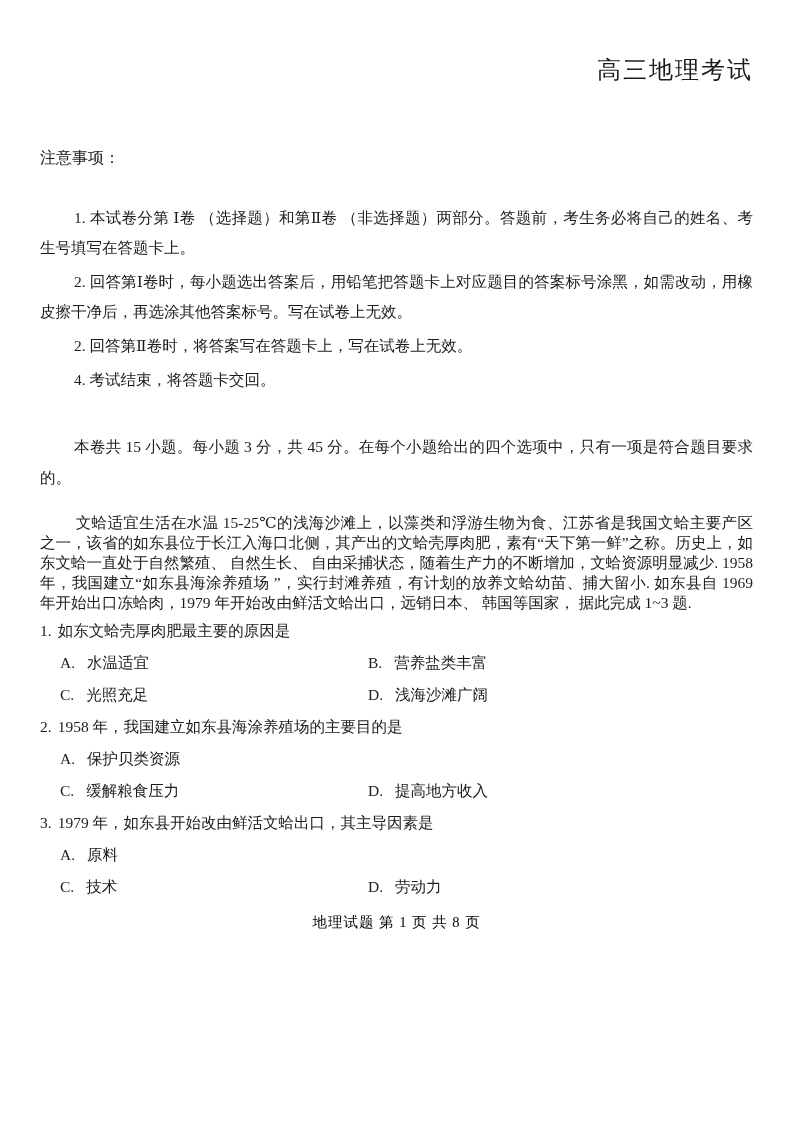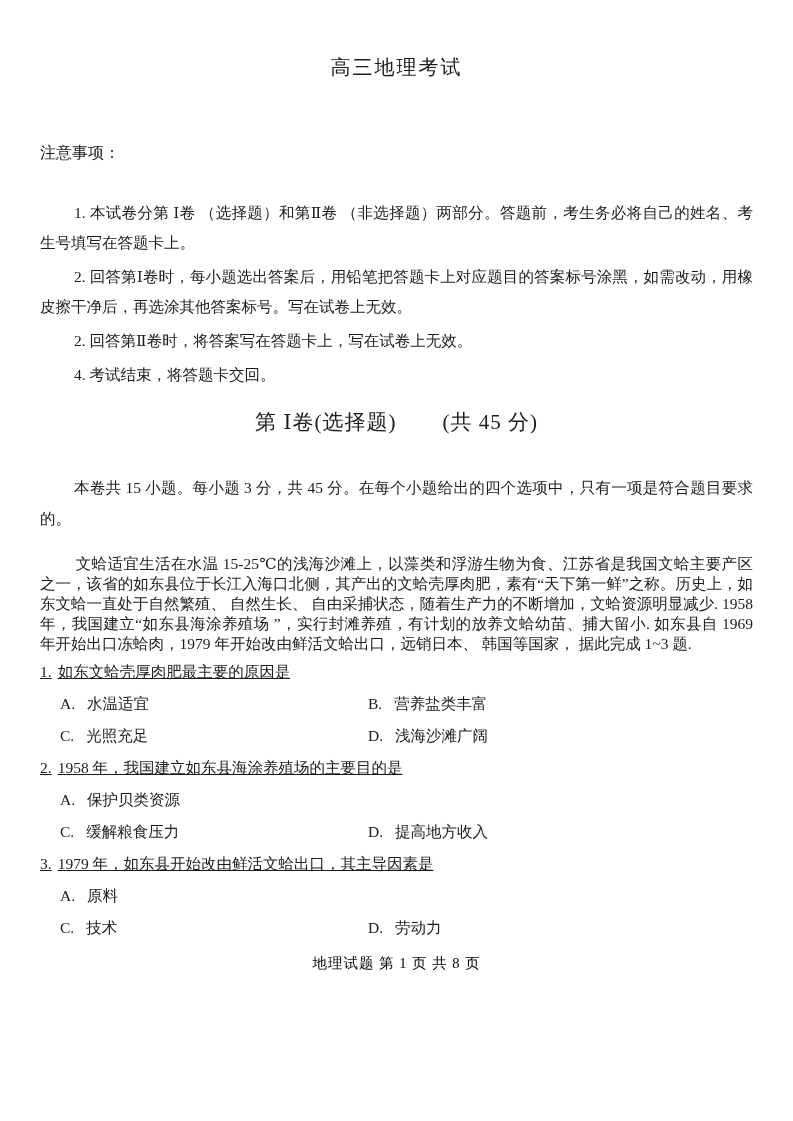--- a/index.html
+++ b/index.html
@@ -4,21 +4,21 @@
 <style>
   html,body{margin:0;padding:0;background:#ffffff;}
   .page{
     width:793px;height:1121px;box-sizing:border-box;
     margin:0 auto;padding:54px 40px 0 40px;
     background:#ffffff;color:#1b1b1b;
     font-family:"Liberation Serif","DejaVu Serif",serif;
     overflow:hidden;
   }
   .doc-title{
-    margin:0;text-align:center;font-size:20px;font-weight:400;
+    margin:0;text-align:right;font-size:24px;font-weight:400;
     letter-spacing:2px;
   }
   .notice-heading{
     margin:62px 0 34px 0;font-size:16px;
   }
   .notice-item{
     margin:0 0 4px 0;font-size:15.5px;line-height:30px;
     text-indent:2.2em;text-align:justify;
   }
   .part-header{
@@ -29,21 +29,21 @@
   .intro{
     margin:36px 0 0 0;font-size:15.5px;line-height:31px;
     text-indent:2.2em;text-align:justify;
   }
   .passage{
     margin:20px 0 0 0;font-size:15.5px;line-height:20px;
     text-indent:2.3em;text-align:justify;
   }
   .questions{margin-top:2px;}
   .question{margin:0;}
-  .stem{font-size:15.5px;line-height:32px;text-decoration:underline;}
+  .stem{font-size:15.5px;line-height:32px;}
   .qnum{margin-right:6px;}
   .opt-row{
     display:grid;grid-template-columns:308px auto;
     padding-left:20px;font-size:15.5px;line-height:32px;
   }
   .opt{white-space:nowrap;}
   .opt-label{margin-right:12px;}
   .page-footer{
     margin:10px 0 0 0;text-align:center;font-size:14.5px;color:#000000;
     letter-spacing:1px;
@@ -58,21 +58,20 @@
 
   <p class="notice-heading">注意事项：</p>
 
   <div>
     <p class="notice-item">1.  本试卷分第 Ⅰ卷 （选择题）和第Ⅱ卷 （非选择题）两部分。答题前，考生务必将自己的姓名、考生号填写在答题卡上。</p>
     <p class="notice-item">2.  回答第Ⅰ卷时，每小题选出答案后，用铅笔把答题卡上对应题目的答案标号涂黑，如需改动，用橡皮擦干净后，再选涂其他答案标号。写在试卷上无效。</p>
     <p class="notice-item">2.  回答第Ⅱ卷时，将答案写在答题卡上，写在试卷上无效。</p>
     <p class="notice-item">4.  考试结束，将答题卡交回。</p>
   </div>
 
-  <h2 class="part-header"><span>第 Ⅰ卷(选择题)</span><span class="part-score">(共 45 分)</span></h2>
 
   <p class="intro">本卷共 15 小题。每小题 3 分，共 45 分。在每个小题给出的四个选项中，只有一项是符合题目要求的。</p>
 
   <p class="passage">文蛤适宜生活在水温 15-25℃的浅海沙滩上，以藻类和浮游生物为食、江苏省是我国文蛤主要产区之一，该省的如东县位于长江入海口北侧，其产出的文蛤壳厚肉肥，素有“天下第一鲜”之称。历史上，如东文蛤一直处于自然繁殖、 自然生长、 自由采捕状态，随着生产力的不断增加，文蛤资源明显减少.  1958 年，我国建立“如东县海涂养殖场 ”，实行封滩养殖，有计划的放养文蛤幼苗、捕大留小.  如东县自  1969 年开始出口冻蛤肉，1979 年开始改由鲜活文蛤出口，远销日本、 韩国等国家， 据此完成 1~3 题.</p>
 
   <div class="questions">
 
     <div class="question">
       <div class="stem"><span class="qnum">1.</span><span>如东文蛤壳厚肉肥最主要的原因是</span></div>
       <div class="opt-row">

